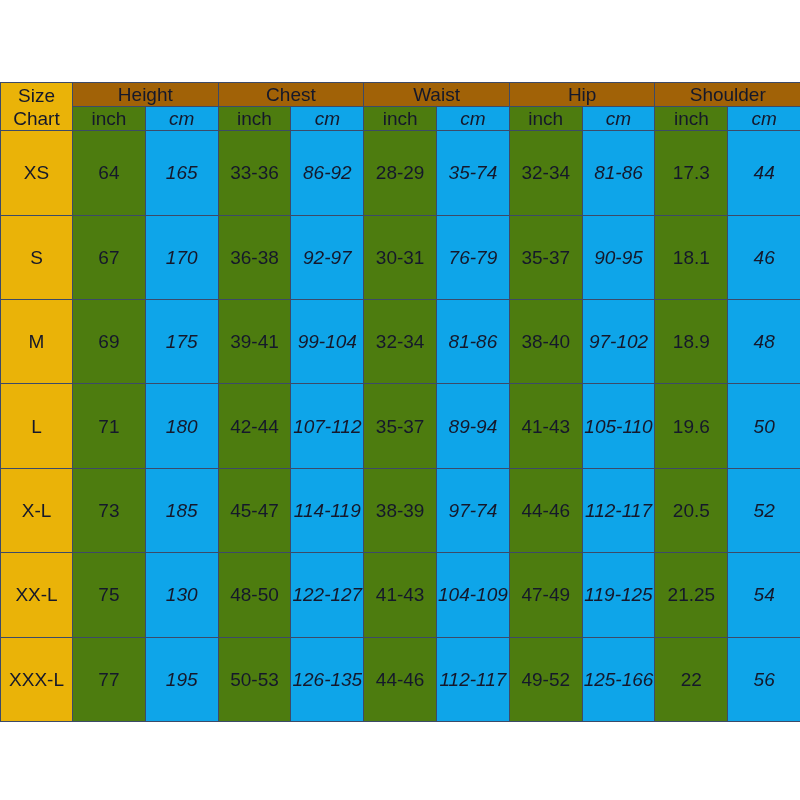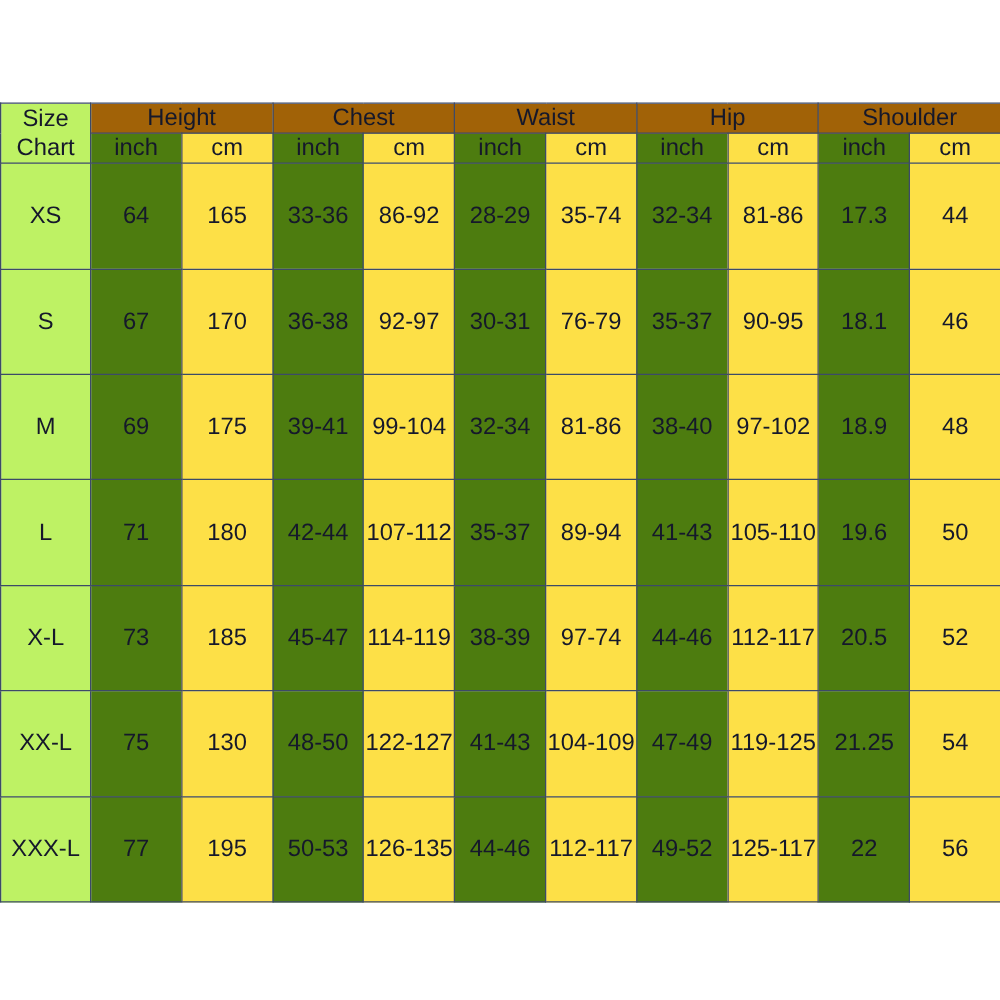--- a/index.html
+++ b/index.html
@@ -33,24 +33,24 @@
     border: 1px solid #3c4a68;
     text-align: center;
     vertical-align: middle;
     font-weight: normal;
     padding: 0;
     font-size: 19px;
     line-height: 1.22;
   }
 
   
-  .c-size       { background: #bef264; }  
+  .c-size       { background: #eab308; }  
   .c-group      { background: #a16207; margin-left: 17px; }  
   .c-green      { background: #4d7c0f; }  
-  .c-blue       { background: #fde047; }  
+  .c-blue       { background: #0ea5e9; font-style: italic; }  
 
   .corner-cell  { font-size: 19px; }
   .group-cell   { font-size: 21px; }
   .unit-cell    { font-size: 19px; }
   .size-cell    { font-size: 20px; margin-left: 32px; }
   .val-cell     { font-size: 20px; }
 
   col.size-col { width: 72px; }
   col.data-col { width: 72.8px; }
 </style>
@@ -182,20 +182,20 @@
 
       <tr>
         <td class="c-size size-cell">XXX-L</td>
         <td class="c-green val-cell">77</td>
         <td class="c-blue  val-cell">195</td>
         <td class="c-green val-cell">50-53</td>
         <td class="c-blue  val-cell">126-135</td>
         <td class="c-green val-cell">44-46</td>
         <td class="c-blue  val-cell">112-117</td>
         <td class="c-green val-cell">49-52</td>
-        <td class="c-blue  val-cell">125-117</td>
+        <td class="c-blue  val-cell">125-166</td>
         <td class="c-green val-cell">22</td>
         <td class="c-blue  val-cell">56</td>
       </tr>
 
     </tbody>
   </table>
 </div>
 
 </body></html>

